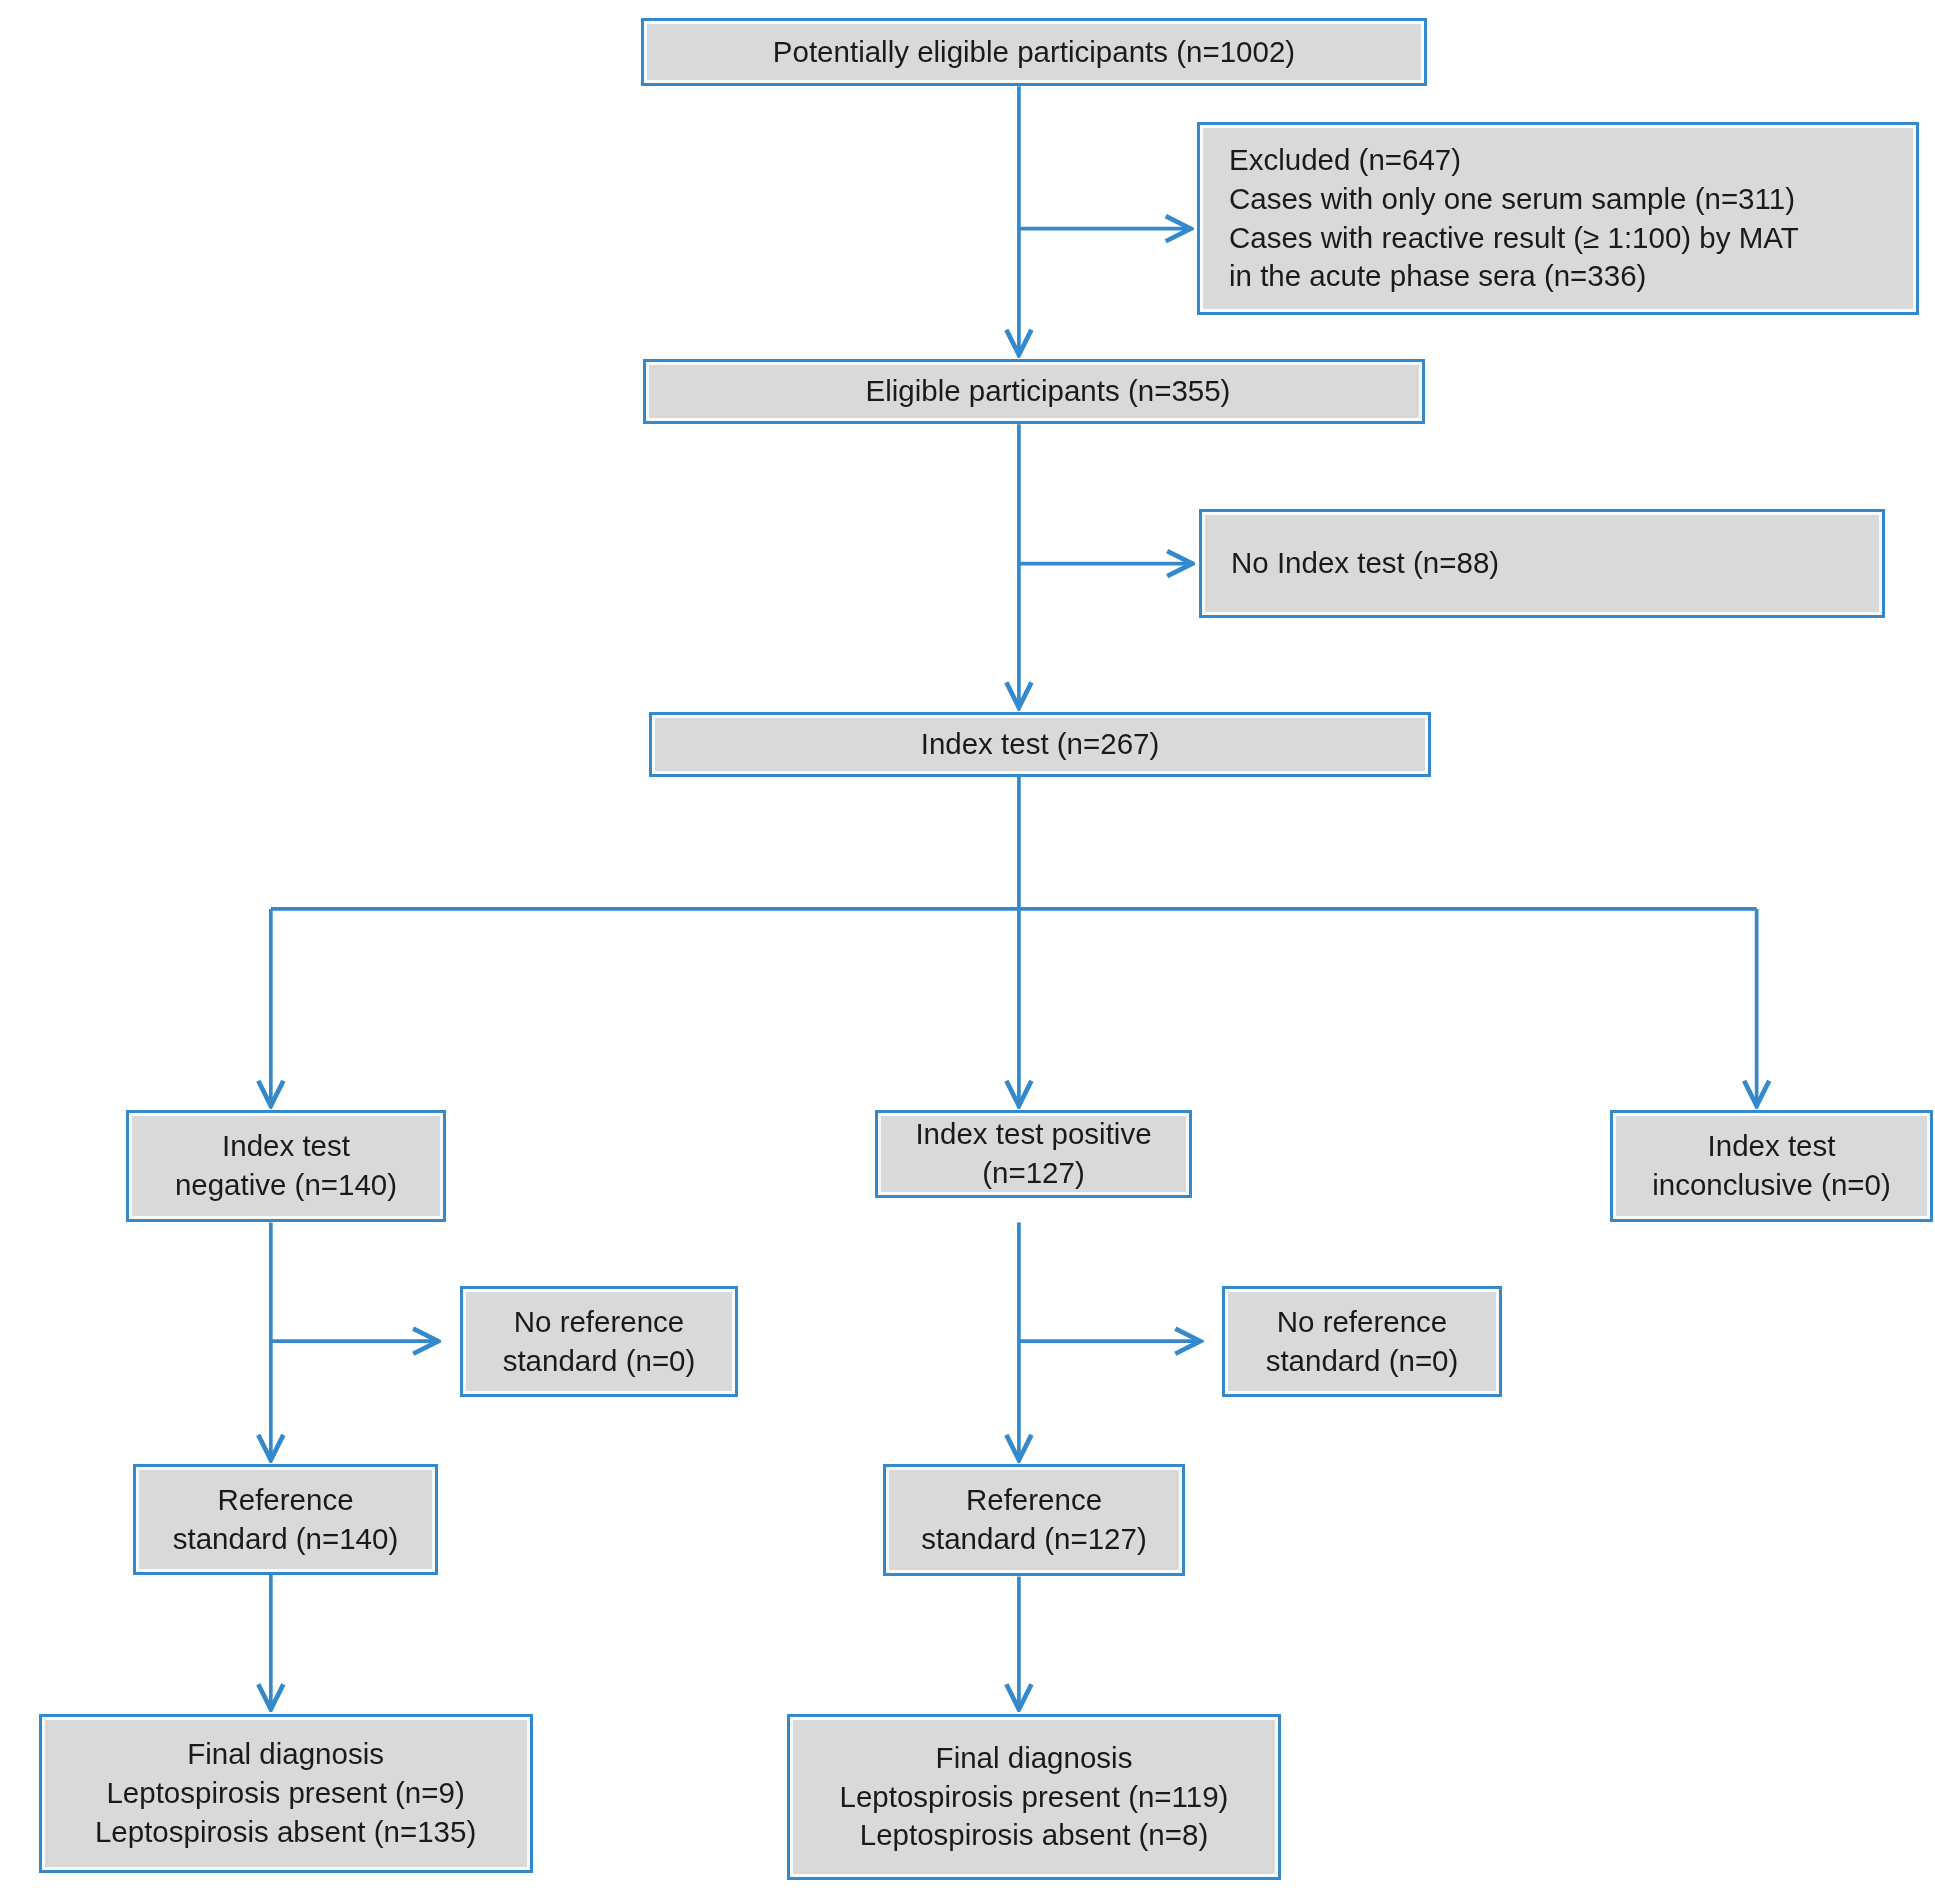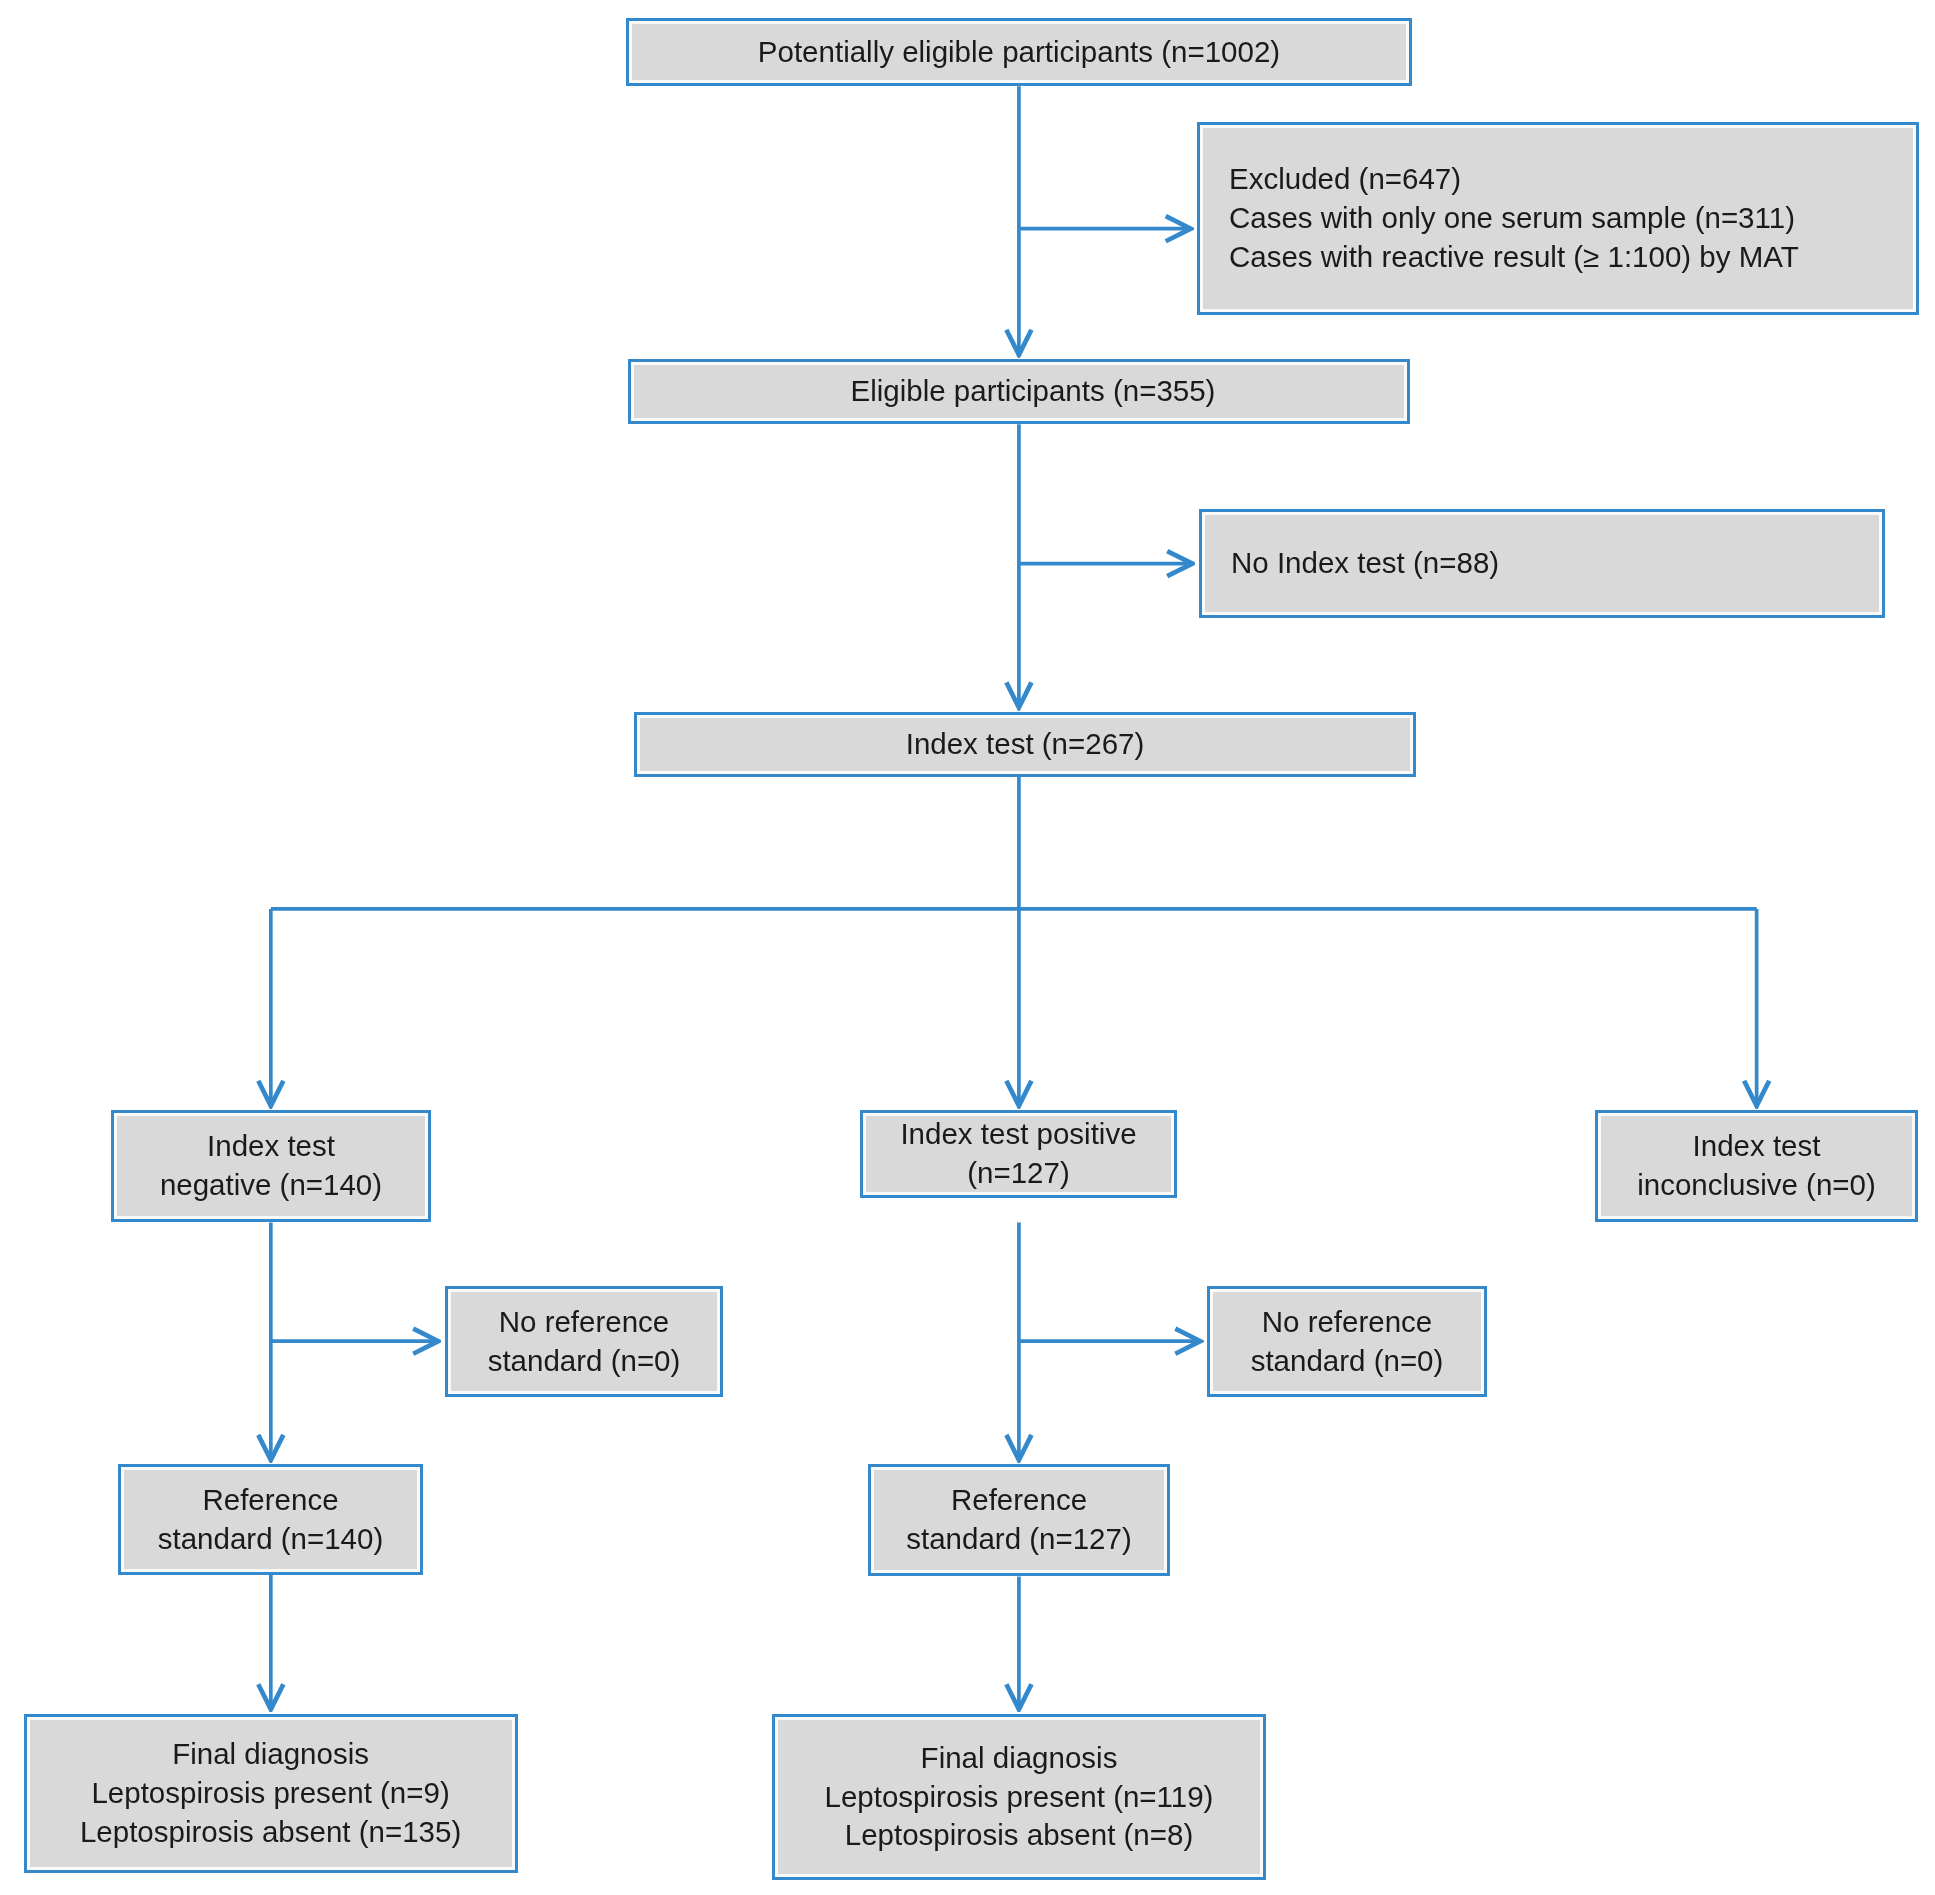--- a/index.html
+++ b/index.html
@@ -30,21 +30,21 @@
     background: #d9d9d9;
     border: 3.7px solid #3389cb;
     box-shadow: inset 0 0 0 3px rgba(255,255,255,0.85);
     display: flex;
     flex-direction: column;
     justify-content: center;
     font-size: 29.5px;
     line-height: 1.32;
     z-index: 1;
   }
-  .box.center { align-items: center; }
+  .box.center { align-items: center; margin-left: 15px; }
   .box.left   { text-align: left; align-items: flex-start; padding-left: 29px; padding-right: 10.3px; }
   .ln { white-space: nowrap; }
 </style>
 </head>
 <body>
 
 <div class="canvas">
 
   <svg class="connectors" viewBox="0 0 2624 2570" xmlns="http://www.w3.org/2000/svg">
     <defs>
@@ -72,20 +72,21 @@
   </svg>
 
   <div class="box center" style="left:626px; top:18.4px; width:786px; height:68px;">
     <div class="ln">Potentially eligible participants (n=1002)</div>
   </div>
 
   <div class="box left" style="left:1197px; top:122px; width:722px; height:193px;">
     <div class="ln">Excluded (n=647)</div>
     <div class="ln">Cases with only one serum sample (n=311)</div>
     <div class="ln">Cases with reactive result  (≥ 1:100) by MAT</div>
+    <div class="ln">in the acute phase sera (n=336)</div>
   </div>
 
   <div class="box center" style="left:628px; top:359px; width:782px; height:65px;padding-left:28px;">
     <div class="ln">Eligible participants (n=355)</div>
   </div>
 
   <div class="box left" style="left:1199px; top:509px; width:686px; height:109px;">
     <div class="ln">No Index test (n=88)</div>
   </div>
 

